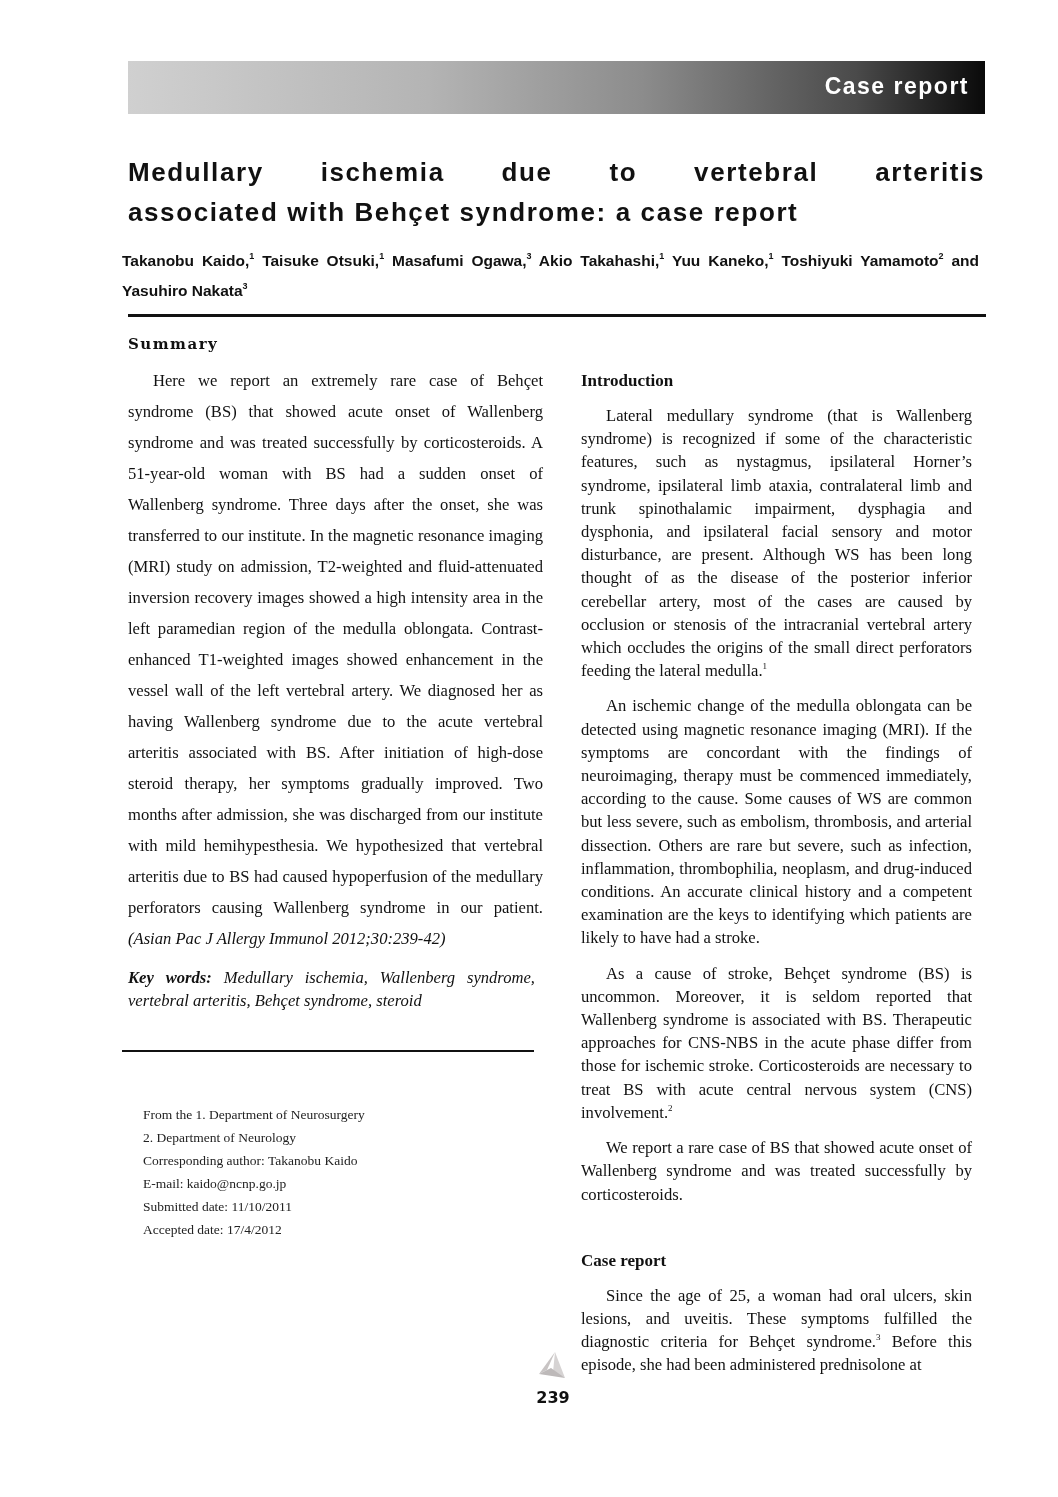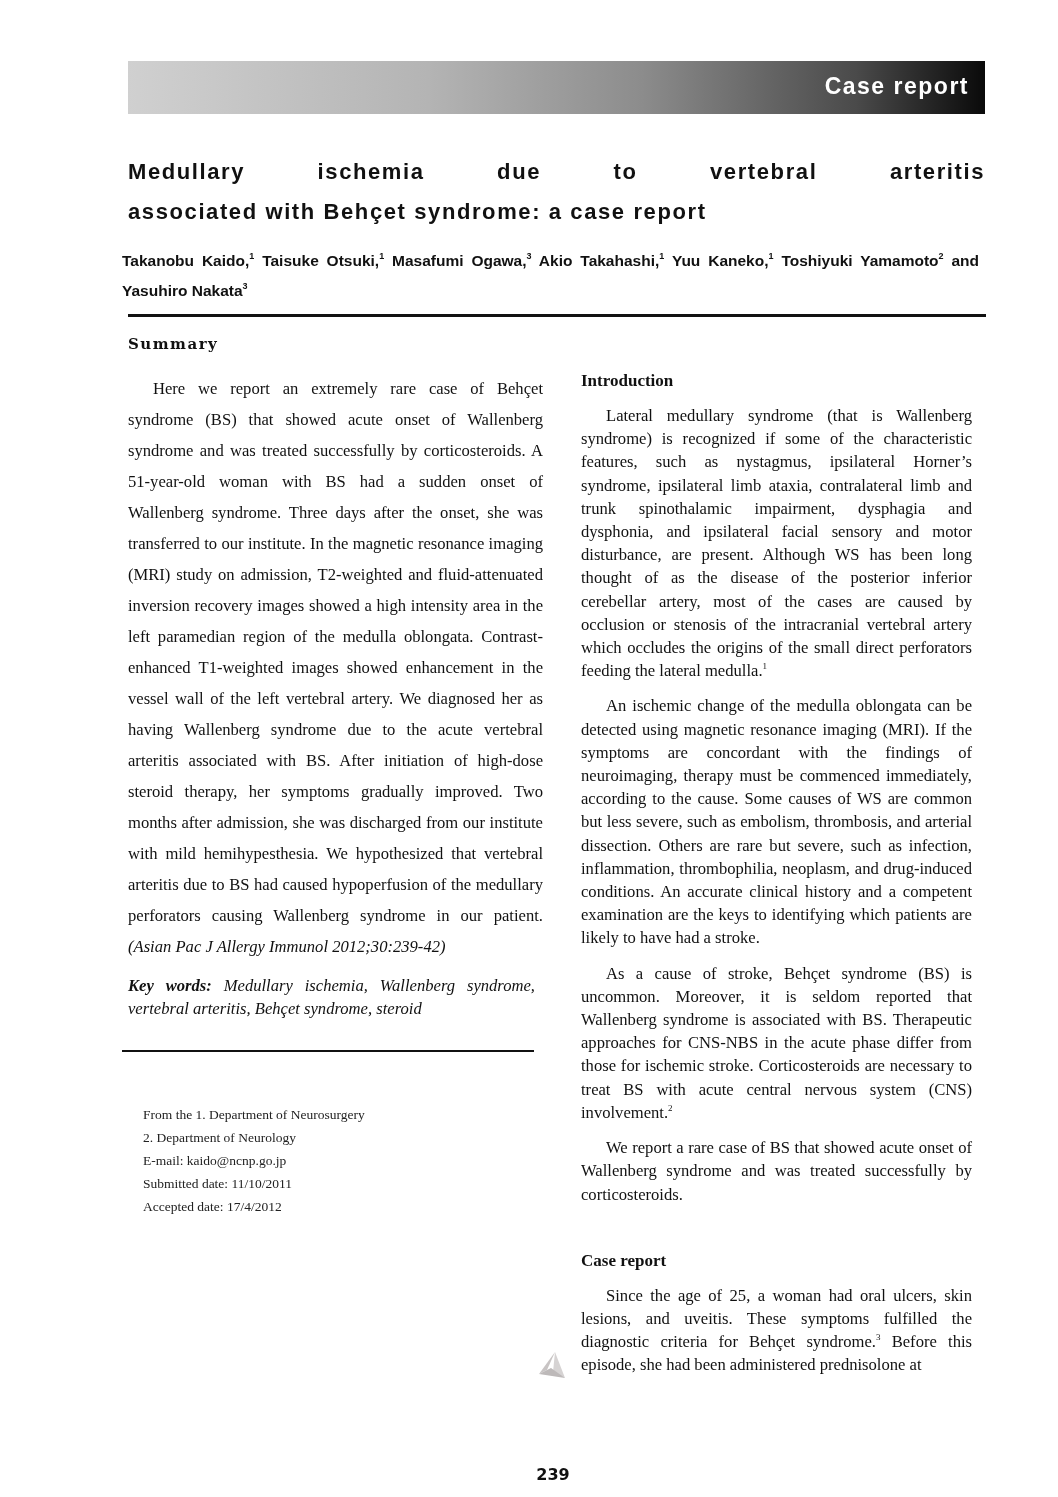--- a/index.html
+++ b/index.html
@@ -8,39 +8,39 @@
     position: absolute; left: 128px; top: 61px; width: 857px; height: 53px;
     background: linear-gradient(to right, #d0d0d0 0%, #b4b4b4 35%, #8c8c8c 60%, #4a4a4a 85%, #0a0a0a 100%);
   }
   .banner-label {
     position: absolute; right: 16px; top: 12px;
     font-family: "Liberation Sans", sans-serif; font-weight: bold; font-size: 23px;
     color: #ffffff; letter-spacing: 1.5px;
   }
   .title {
     position: absolute; left: 128px; top: 152px; width: 857px;
-    font-family: "Liberation Sans", sans-serif; font-weight: bold; font-size: 22px;
+    font-family: "Liberation Sans", sans-serif; font-weight: bold; font-size: 26px;
     line-height: 40px; letter-spacing: 1.6px; text-align: justify; text-align-last: left;
     margin: 0;
   }
   .title .l1 { display: block; text-align: justify; text-align-last: justify; }
   .authors {
     position: absolute; left: 122px; top: 246px; width: 857px;
     font-family: "Liberation Sans", sans-serif; font-weight: bold; font-size: 15.5px;
     line-height: 30px; text-align: justify; text-align-last: left;
   }
   .authors sup { font-size: 9px; vertical-align: 7px; line-height: 0; }
   .rule-top { position: absolute; left: 128px; top: 314px; width: 858px; height: 3px; background: #111; }
 
   .col-left { position: absolute; left: 128px; top: 335px; width: 415px; }
   .col-right { position: absolute; left: 569px; top: 358px; width: 415px; }
 
   .summary-head {
     font-family: "DejaVu Serif", serif; font-weight: bold; font-size: 15px; letter-spacing: 1.5px;
-    margin: 0 0 20px 0;
+    margin: 0 0 12px 0;
   }
   .summary-body {
     font-family: "Liberation Serif", serif; font-weight: normal; font-size: 16.6px; line-height: 31px;
     text-align: justify; text-indent: 25px; margin: 0;
   }
   .summary-body i { font-style: italic; }
   .keywords {
     font-family: "Liberation Serif", serif; font-style: italic; font-size: 16.6px; line-height: 23px;
     text-align: justify; margin: 12px 8px 0 0;
   }
@@ -59,21 +59,21 @@
   }
   .body-p {
     font-family: "Liberation Serif", serif; font-size: 16.6px; line-height: 23.2px;
     text-align: justify; text-indent: 25px; margin: 12px;
   }
   .body-p sup { font-size: 9px; vertical-align: 7px; line-height: 0; }
   .gap { height: 20px; }
 
   .logo { position: absolute; left: 533px; top: 1350px; width: 34px; height: 30px; }
   .page-number {
-    position: absolute; left: 530px; top: 1465px; width: 46px; text-align: center;
+    position: absolute; left: 530px; top: 1388px; width: 46px; text-align: center;
     font-family: "DejaVu Sans", sans-serif; font-size: 16px; font-weight: bold; color: #111;
   }
 </style>
 </head>
 <body>
 
 <div class="banner">
   <span class="banner-label">Case report</span>
 </div>
 
@@ -98,20 +98,21 @@
   <h2 class="summary-head">Summary</h2>
   <p class="summary-body"><span>Here we report an extremely rare case of Behçet syndrome (BS) that showed acute onset of Wallenberg syndrome and was treated successfully by corticosteroids. A 51-year-old woman with BS had a sudden onset of Wallenberg syndrome. Three days after the onset, she was transferred to our institute. In the magnetic resonance imaging (MRI) study on admission, T2-weighted and fluid-attenuated inversion recovery images showed a high intensity area in the left paramedian region of the medulla oblongata. Contrast-enhanced T1-weighted images showed enhancement in the vessel wall of the left vertebral artery. We diagnosed her as having Wallenberg syndrome due to the acute vertebral arteritis associated with BS. After initiation of high-dose steroid therapy, her symptoms gradually improved. Two months after admission, she was discharged from our institute with mild hemihypesthesia. We hypothesized that vertebral arteritis due to BS had caused hypoperfusion of the medullary perforators causing Wallenberg syndrome in our patient.</span> <i>(Asian Pac J Allergy Immunol 2012;30:239-42)</i></p>
   <p class="keywords"><b>Key words:</b> <span>Medullary ischemia, Wallenberg syndrome, vertebral arteritis, Behçet syndrome, steroid</span></p>
 </div>
 
 <div class="rule-mid"></div>
 
 <div class="affil">
   <div>From the 1. Department of Neurosurgery</div>
   <div>2. Department of Neurology</div>
+  <div>Corresponding author: Takanobu Kaido</div>
   <div>E-mail: kaido@ncnp.go.jp</div>
   <div>Submitted date: 11/10/2011</div>
   <div>Accepted date: 17/4/2012</div>
 </div>
 
 <div class="col-right">
   <h2 class="sec-head">Introduction</h2>
   <p class="body-p"><span>Lateral medullary syndrome (that is Wallenberg syndrome) is recognized if some of the characteristic features, such as nystagmus, ipsilateral Horner’s syndrome, ipsilateral limb ataxia, contralateral limb and trunk spinothalamic impairment, dysphagia and dysphonia, and ipsilateral facial sensory and motor disturbance, are present. Although WS has been long thought of as the disease of the posterior inferior cerebellar artery, most of the cases are caused by occlusion or stenosis of the intracranial vertebral artery which occludes the origins of the small direct perforators feeding the lateral medulla.</span><sup>1</sup></p>
   <p class="body-p"><span>An ischemic change of the medulla oblongata can be detected using magnetic resonance imaging (MRI). If the symptoms are concordant with the findings of neuroimaging, therapy must be commenced immediately, according to the cause. Some causes of WS are common but less severe, such as embolism, thrombosis, and arterial dissection. Others are rare but severe, such as infection, inflammation, thrombophilia, neoplasm, and drug-induced conditions. An accurate clinical history and a competent examination are the keys to identifying which patients are likely to have had a stroke.</span></p>
   <p class="body-p"><span>As a cause of stroke, Behçet syndrome (BS) is uncommon. Moreover, it is seldom reported that Wallenberg syndrome is associated with BS. Therapeutic approaches for CNS-NBS in the acute phase differ from those for ischemic stroke. Corticosteroids are necessary to treat BS with acute central nervous system (CNS) involvement.</span><sup>2</sup></p>

